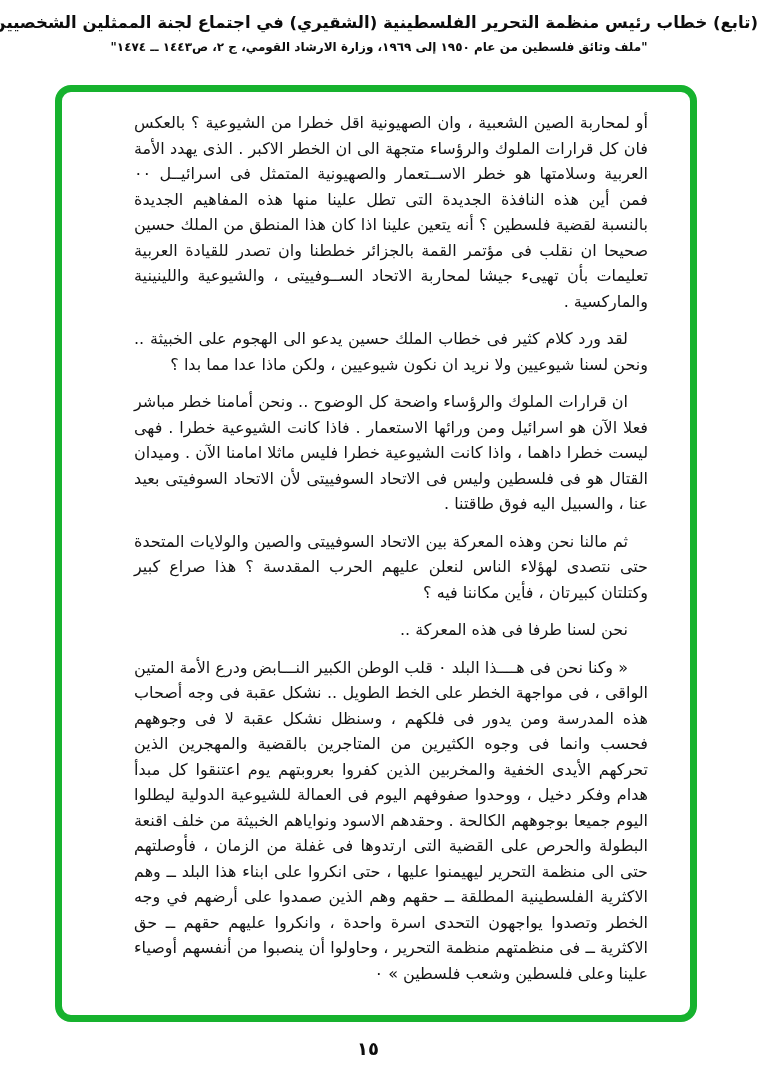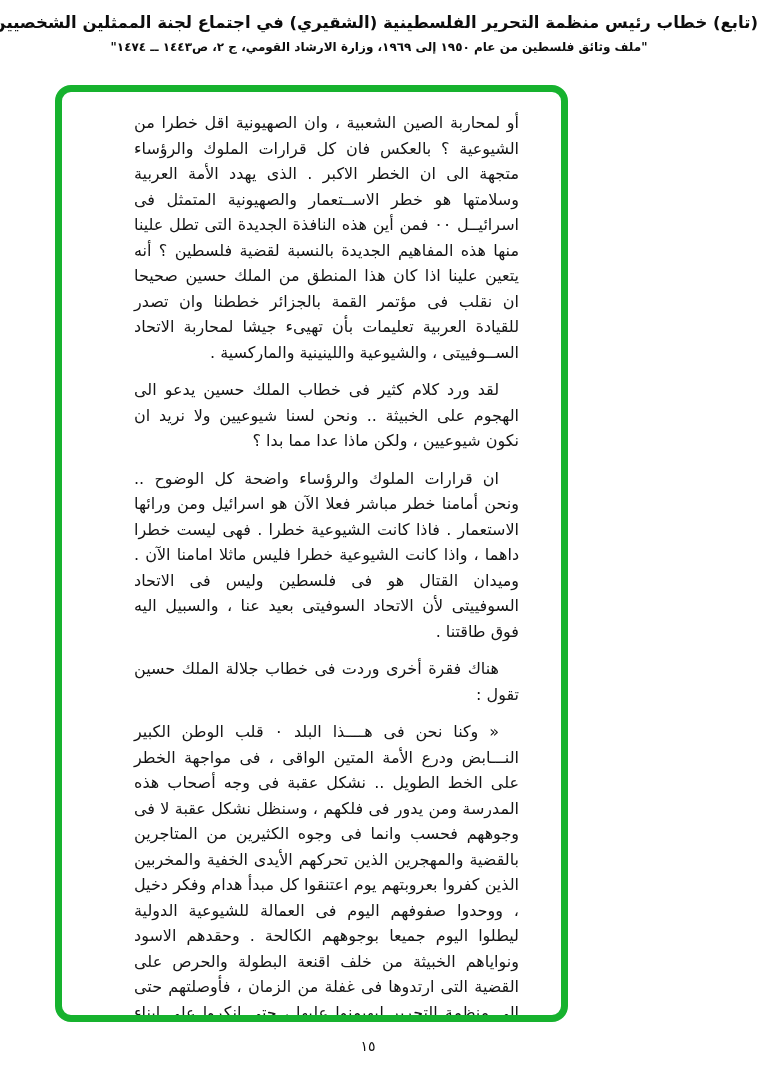--- a/index.html
+++ b/index.html
@@ -35,21 +35,21 @@
     margin-top: 5px;
     font-size: 12px;
     font-weight: bold;
     line-height: 16px;
     white-space: nowrap;
   }
   .frame {
     position: absolute;
     left: 55px;
     top: 85px;
-    width: 513px;
+    width: 642px;
     height: 937px;
     box-sizing: border-box;
     border: 7px solid #16b22e;
     border-radius: 16px;
     background: #ffffff;
     padding-left: 36px;
   }
   .body-text {
     direction: rtl;
     height: 100%;
@@ -66,42 +66,43 @@
   }
   .para.indent {
     text-indent: 20px;
   }
   .page-number {
     position: absolute;
     top: 1038px;
     left: 338px;
     width: 60px;
     text-align: center;
-    font-size: 14px;
-    font-weight: normal;
+    font-size: 18px;
+    font-weight: bold;
     color: #0d0d0d;
     direction: rtl;
   }
 </style>
 </head>
 <body>
 
 <div class="page">
 
   <header class="header">
     <div class="title">(تابع) خطاب رئيس منظمة التحرير الفلسطينية (الشقيري) في اجتماع لجنة الممثلين الشخصيين للملوك والرؤساء العرب</div>
     <div class="subtitle">"ملف وثائق فلسطين من عام ١٩٥٠ إلى ١٩٦٩، وزارة الارشاد القومي، ج ٢، ص١٤٤٣ ــ ١٤٧٤"</div>
   </header>
 
   <div class="frame">
     <div class="body-text">
 
     <p class="para">أو لمحاربة الصين الشعبية ، وان الصهيونية اقل خطرا من الشيوعية ؟ بالعكس فان كل قرارات الملوك والرؤساء متجهة الى ان الخطر الاكبر . الذى يهدد الأمة العربية وسلامتها هو خطر الاســتعمار والصهيونية المتمثل فى اسرائيــل ٠٠ فمن أين هذه النافذة الجديدة التى تطل علينا منها هذه المفاهيم الجديدة بالنسبة لقضية فلسطين ؟ أنه يتعين علينا اذا كان هذا المنطق من الملك حسين صحيحا ان نقلب فى مؤتمر القمة بالجزائر خططنا وان تصدر للقيادة العربية تعليمات بأن تهيىء جيشا لمحاربة الاتحاد الســوفييتى ، والشيوعية واللينينية والماركسية .</p>
         <p class="para indent">لقد ورد كلام كثير فى خطاب الملك حسين يدعو الى الهجوم على الخبيثة .. ونحن لسنا شيوعيين ولا نريد ان نكون شيوعيين ، ولكن ماذا عدا مما بدا ؟</p>
         <p class="para indent">ان قرارات الملوك والرؤساء واضحة كل الوضوح .. ونحن أمامنا خطر مباشر فعلا الآن هو اسرائيل ومن ورائها الاستعمار . فاذا كانت الشيوعية خطرا . فهى ليست خطرا داهما ، واذا كانت الشيوعية خطرا فليس ماثلا امامنا الآن . وميدان القتال هو فى فلسطين وليس فى الاتحاد السوفييتى لأن الاتحاد السوفيتى بعيد عنا ، والسبيل اليه فوق طاقتنا .</p>
-        <p class="para indent">هناك فقرة أخرى وردت فى خطاب جلالة الملك حسين تقول :</p>
+        <p class="para indent">ثم مالنا نحن وهذه المعركة بين الاتحاد السوفييتى والصين والولايات المتحدة حتى نتصدى لهؤلاء الناس لنعلن عليهم الحرب المقدسة ؟ هذا صراع كبير وكتلتان كبيرتان ، فأين مكاننا فيه ؟</p>
+        <p class="para indent">نحن لسنا طرفا فى هذه المعركة ..</p>
         <p class="para indent">« وكنا نحن فى هــــذا البلد ٠ قلب الوطن الكبير النـــابض ودرع الأمة المتين الواقى ، فى مواجهة الخطر على الخط الطويل .. نشكل عقبة فى وجه أصحاب هذه المدرسة ومن يدور فى فلكهم ، وسنظل نشكل عقبة لا فى وجوههم فحسب وانما فى وجوه الكثيرين من المتاجرين بالقضية والمهجرين الذين تحركهم الأيدى الخفية والمخربين الذين كفروا بعروبتهم يوم اعتنقوا كل مبدأ هدام وفكر دخيل ، ووحدوا صفوفهم اليوم فى العمالة للشيوعية الدولية ليطلوا اليوم جميعا بوجوههم الكالحة . وحقدهم الاسود ونواياهم الخبيثة من خلف اقنعة البطولة والحرص على القضية التى ارتدوها فى غفلة من الزمان ، فأوصلتهم حتى الى منظمة التحرير ليهيمنوا عليها ، حتى انكروا على ابناء هذا البلد ــ وهم الاكثرية الفلسطينية المطلقة ــ حقهم وهم الذين صمدوا على أرضهم في وجه الخطر وتصدوا يواجهون التحدى اسرة واحدة ، وانكروا عليهم حقهم ــ حق الاكثرية ــ فى منظمتهم منظمة التحرير ، وحاولوا أن ينصبوا من أنفسهم أوصياء علينا وعلى فلسطين وشعب فلسطين » ٠</p>
       </div>
   </div>
 
   <div class="page-number">١٥</div>
 
 </div>
 
 </body></html>

